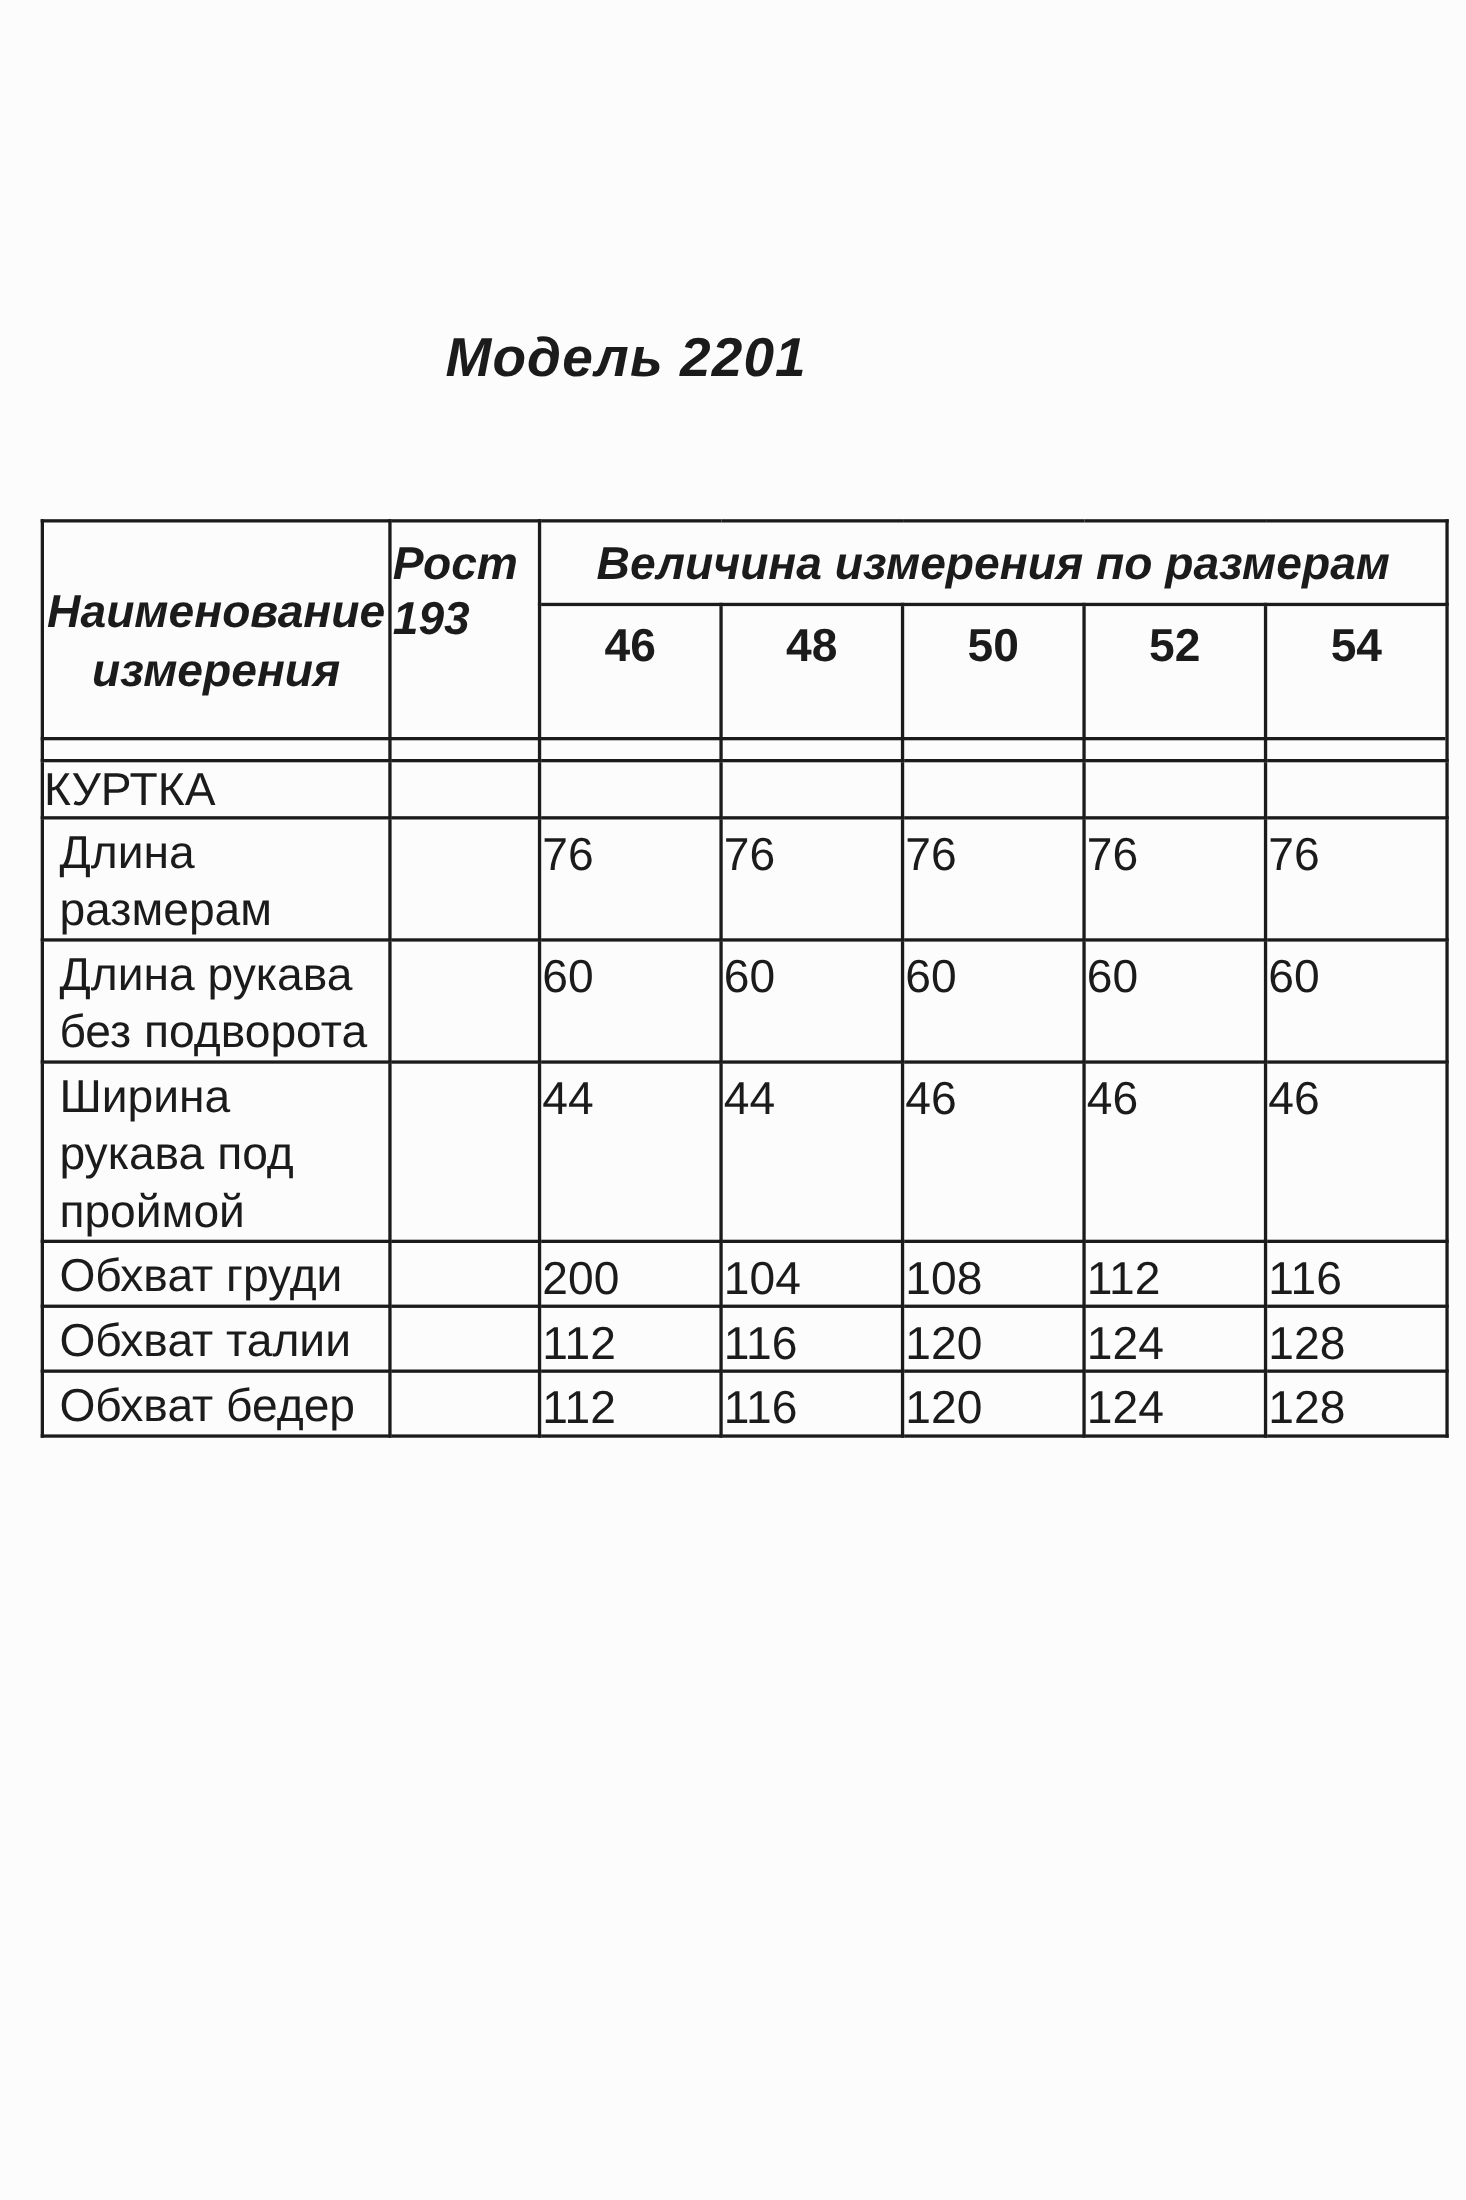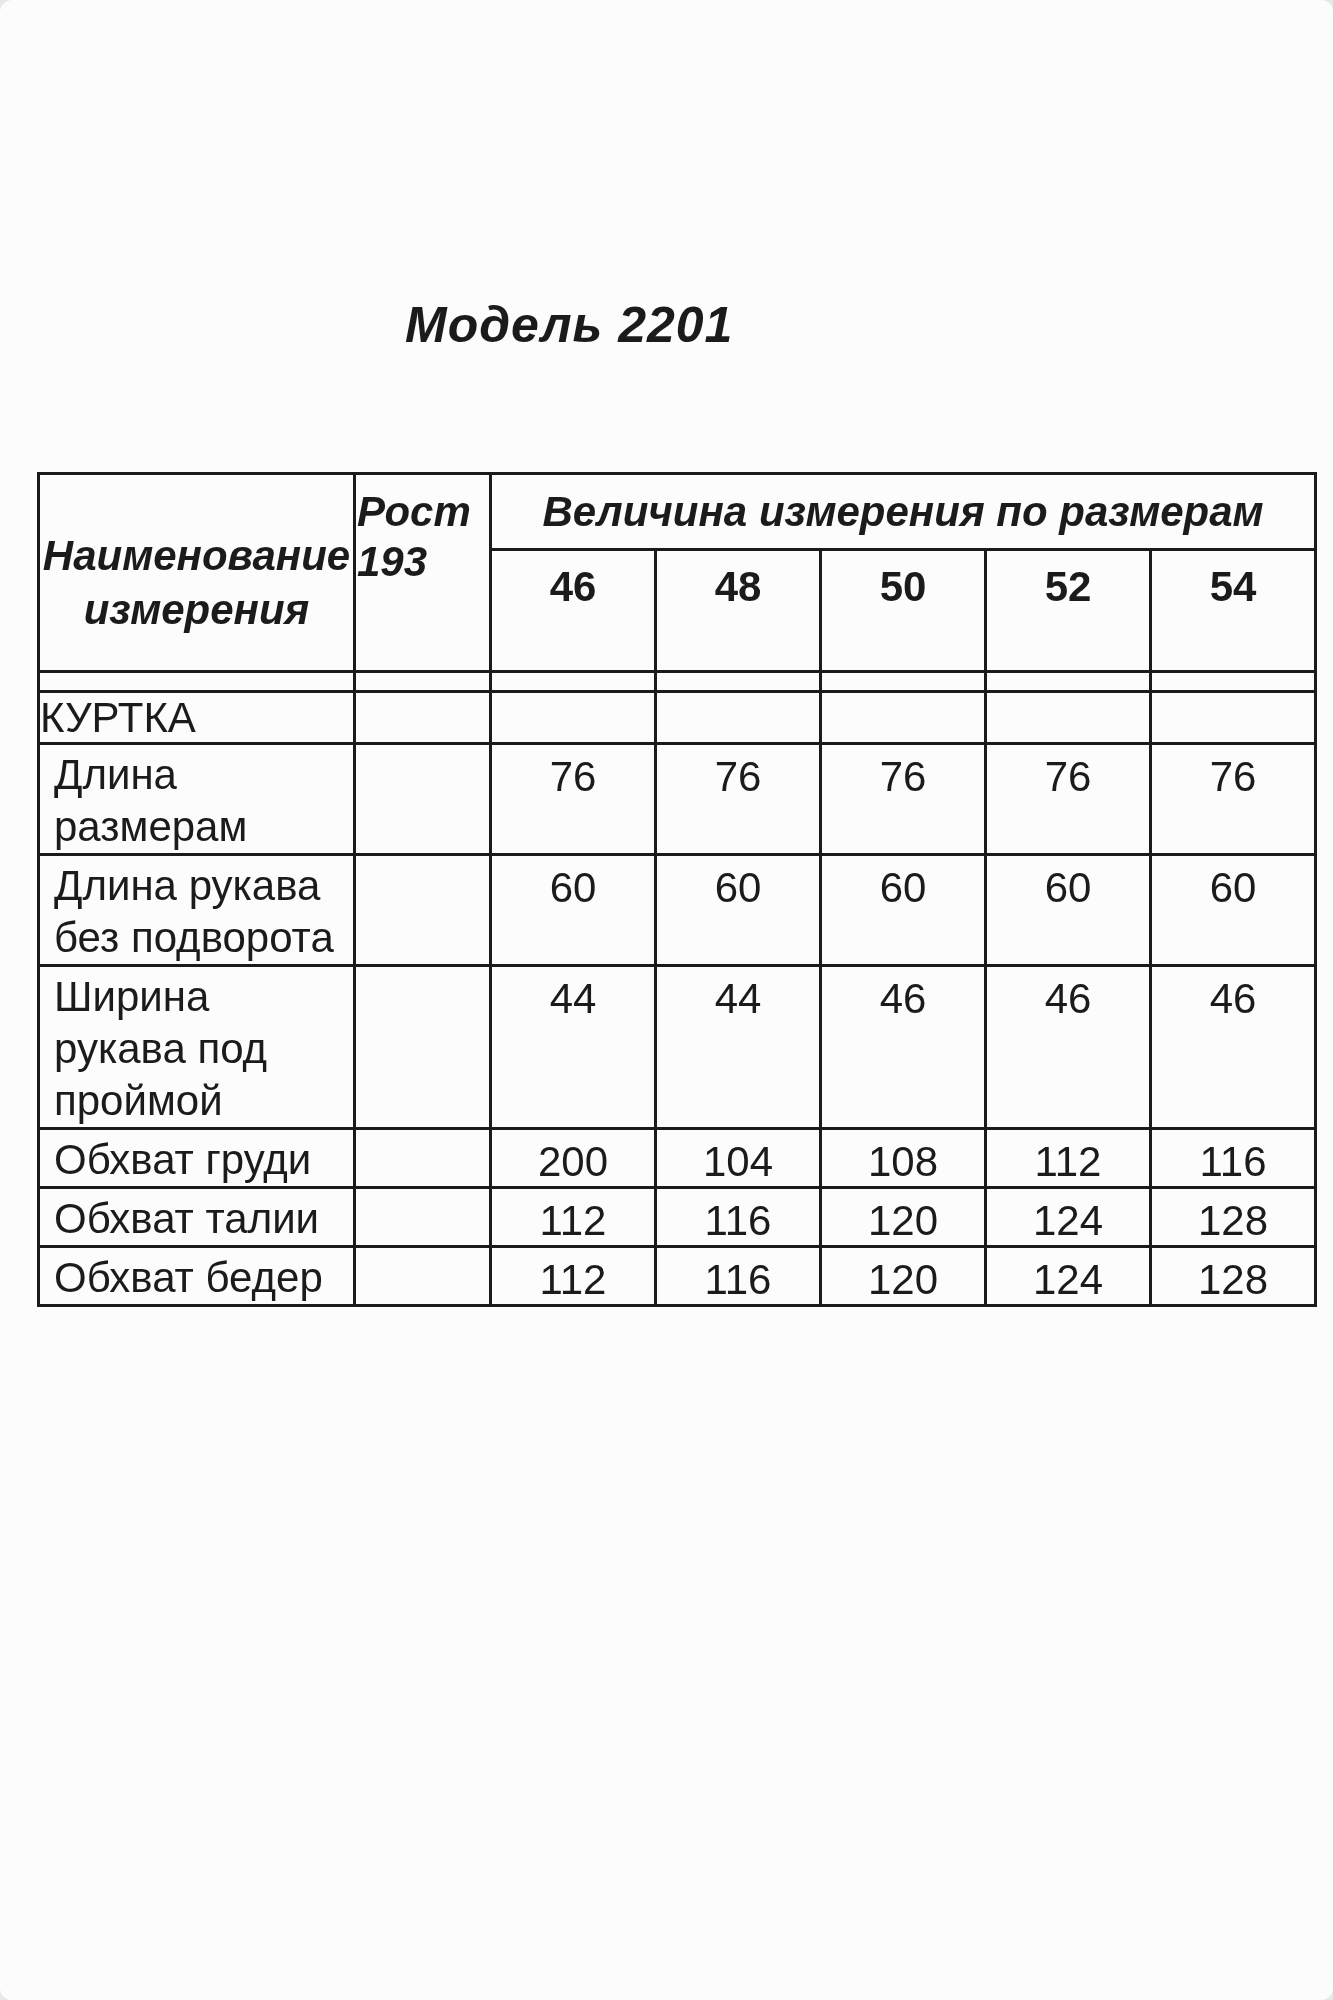--- a/index.html
+++ b/index.html
@@ -12,21 +12,20 @@
     font-family:"Liberation Sans", sans-serif;
     color:var(--ink);
   }
   .page{
     position:relative;
     width:1333px;
     height:2000px;
     margin:0 auto;
     background:var(--paper);
     overflow:hidden;
-    border-radius:12px;
   }
   .doc-title{
     position:absolute;
     left:405px;
     top:298px;
     font-size:50px;
     line-height:54px;
     font-weight:bold;
     font-style:italic;
     letter-spacing:1px;
@@ -98,21 +97,21 @@
     vertical-align:middle;
     padding:0;
   }
   td.lbl{
     text-align:left;
     vertical-align:top;
     padding:4px 6px 0 14px;
     line-height:52px;
   }
   td.val{
-    text-align:center;
+    text-align:left;
     vertical-align:top;
     padding-top:10px;
     line-height:44px;
   }
   td.empty{padding:0;}
   
   .double-rule-line{
     position:absolute;
     left:0;
     top:198px;

